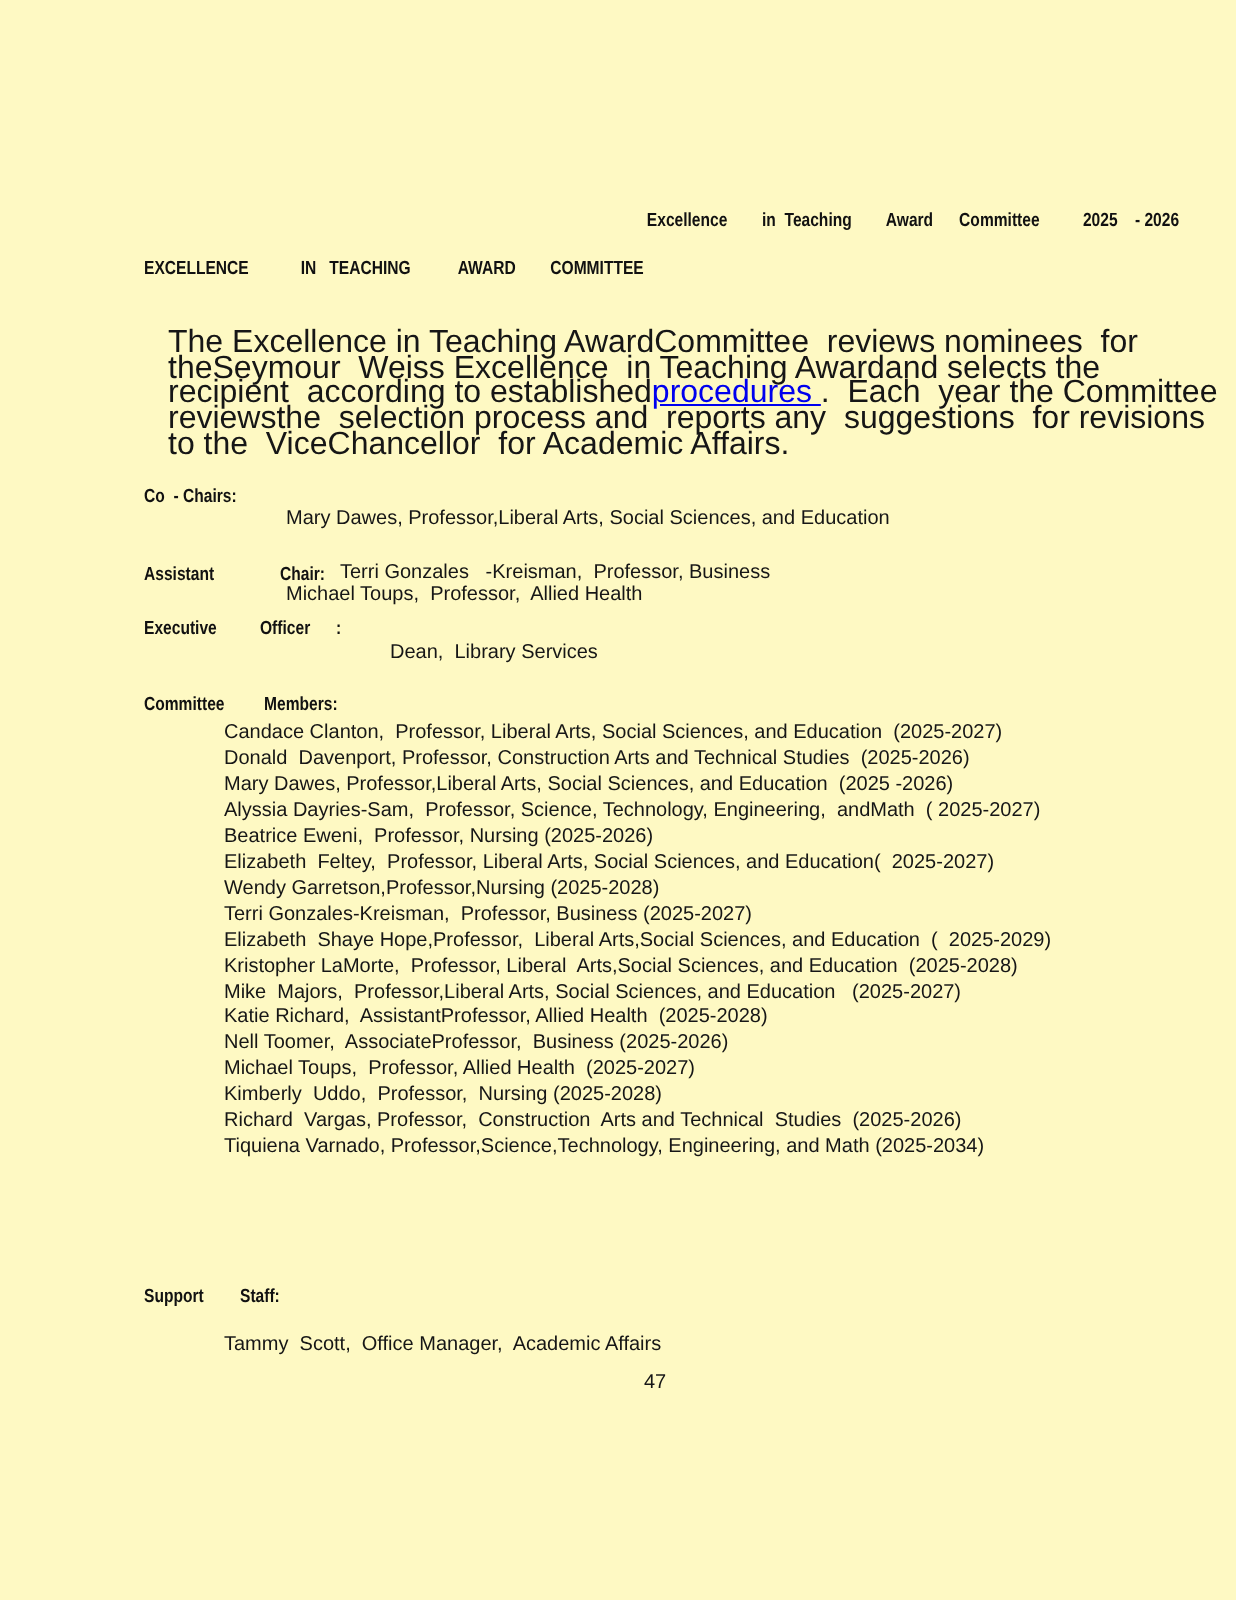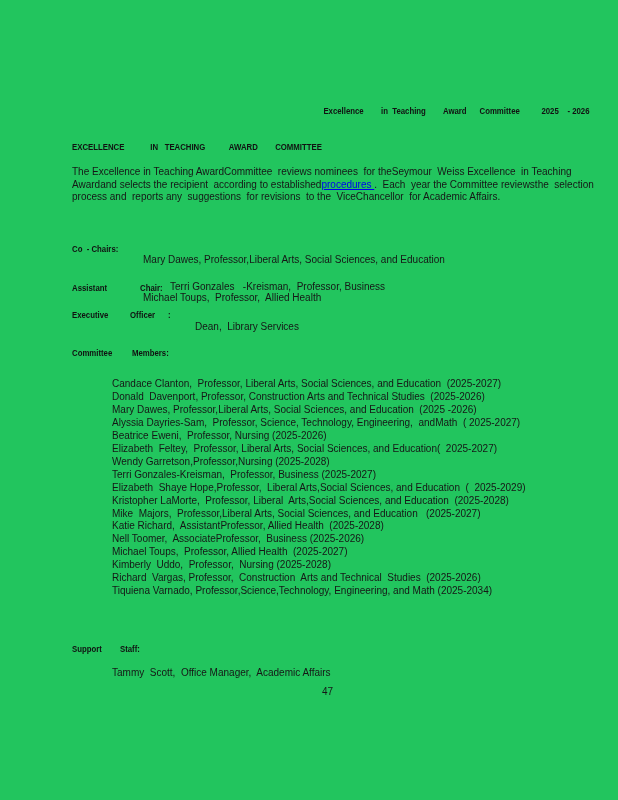--- a/index.html
+++ b/index.html
@@ -1,21 +1,21 @@
 <!DOCTYPE html>
 <html><head>
 <meta charset="utf-8">
 <style>
   * { margin: 0; padding: 0; box-sizing: border-box; }
   html, body { background: #ffffff; }
   .page {
     position: relative;
     width: 618px;
     height: 800px;
-    background: #22c55e;
+    background: #fef9c3;
     font-family: "Liberation Sans", sans-serif;
     color: #161616;
     overflow: hidden;
   }
   .abs { position: absolute; }
   
   .narrow {
     font-weight: bold;
     font-size: 9.5px;
     color: #111111;
@@ -27,35 +27,35 @@
   .narrow.right-origin { transform-origin: right top; }
   .body-text {
     font-size: 10px;
     color: #161616;
     white-space: pre;
   }
   .running-header {
     top: 100px; left: 72px; width: 518px;
     text-align: right;
   }
-  .doc-title { top: 136px; left: 72px; }
+  .doc-title { top: 124px; left: 72px; }
   .intro {
-    top: 166px; left: 72px; width: 526px;
-    font-size: 10px; line-height: 12.65px;
+    top: 166px; left: 84px; width: 526px;
+    font-size: 16px; line-height: 12.65px;
     color: #161616;
     white-space: pre-wrap;
   }
   .intro a {
     color: #0000EE;
     text-decoration: underline;
     cursor: pointer;
   }
   .two-line { line-height: 12.8px; }
   .members {
-    top: 378px; left: 112px;
+    top: 361px; left: 112px;
     font-size: 10px; line-height: 12.95px;
     color: #161616;
   }
   .members .member-line { white-space: pre; }
   .page-number {
     top: 686px; left: 322px;
     font-size: 10px; color: #161616;
   }
 </style>
 </head>

